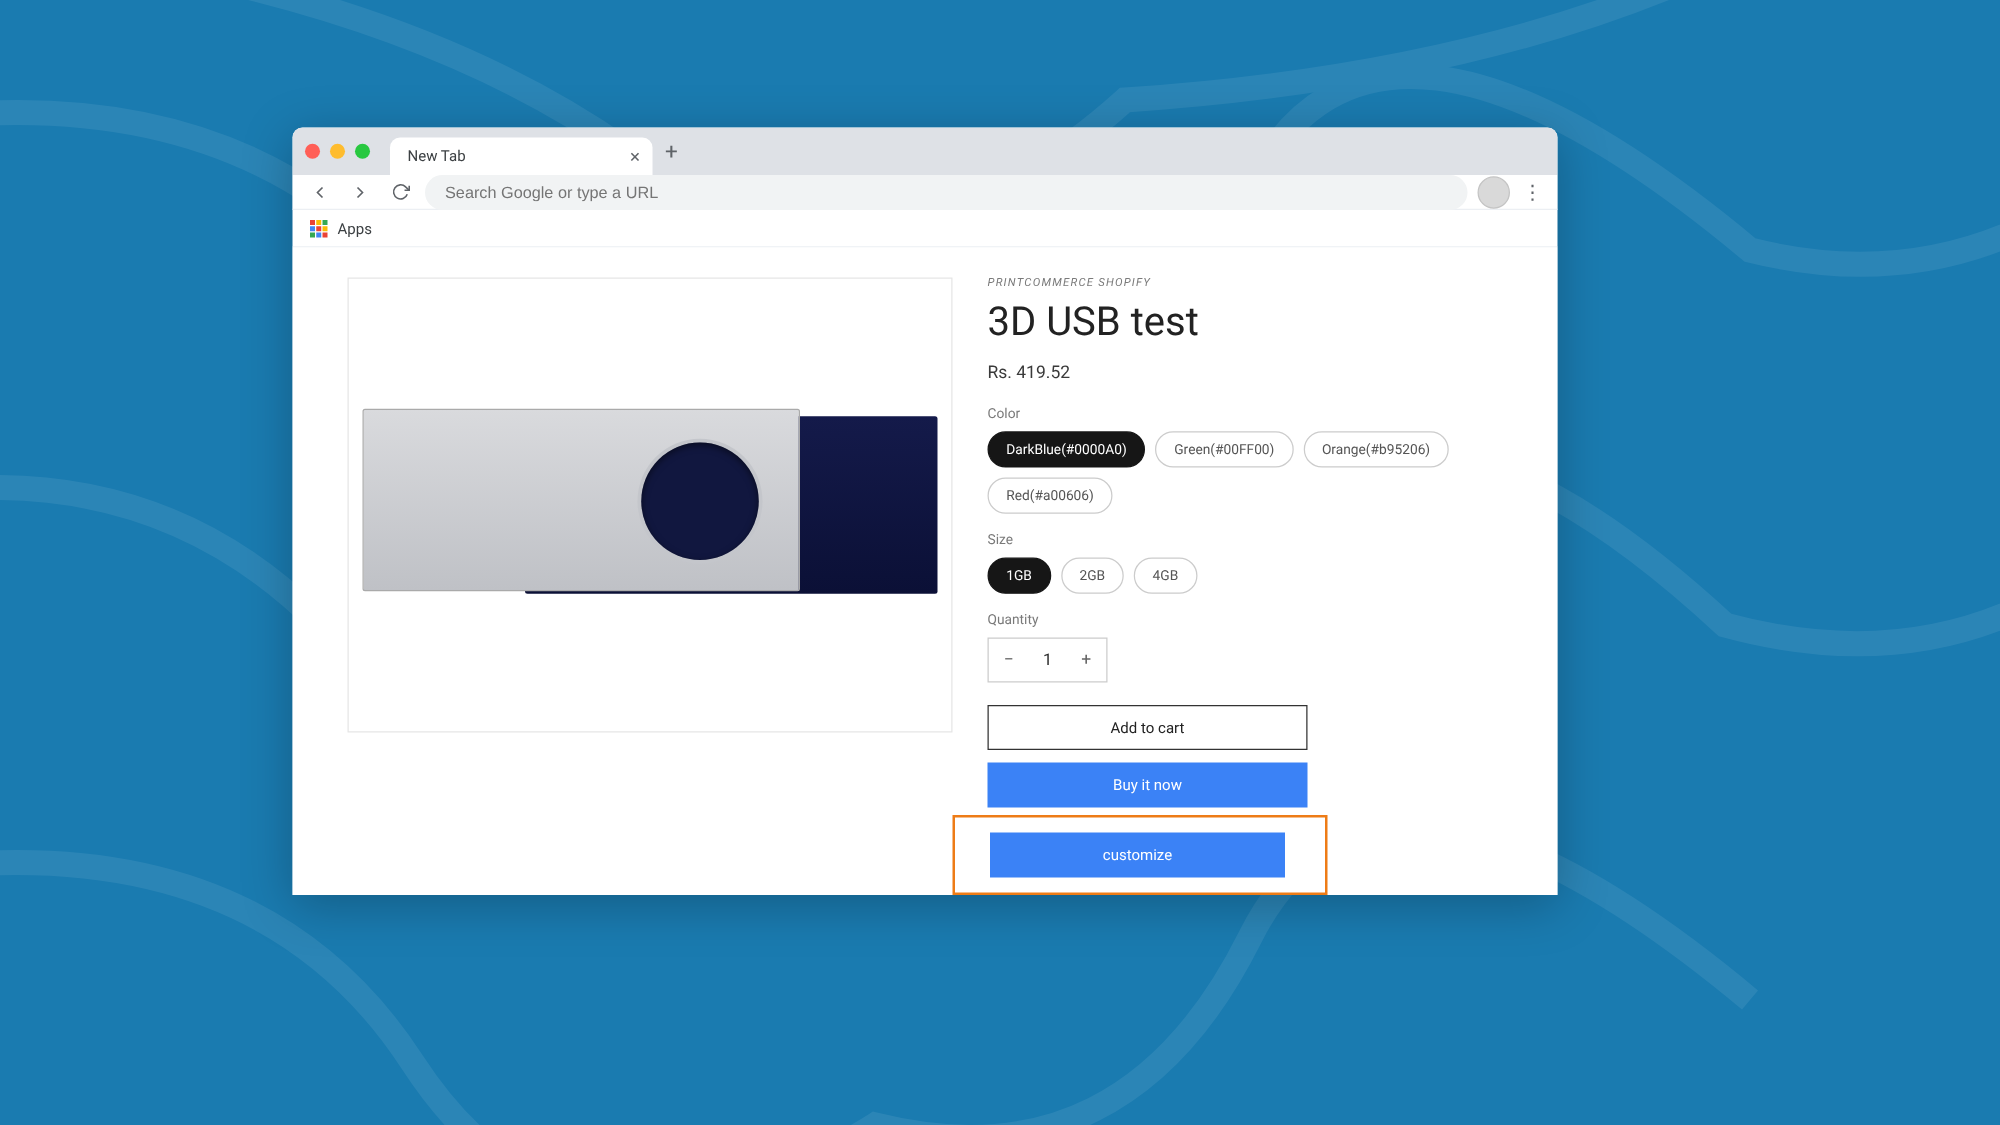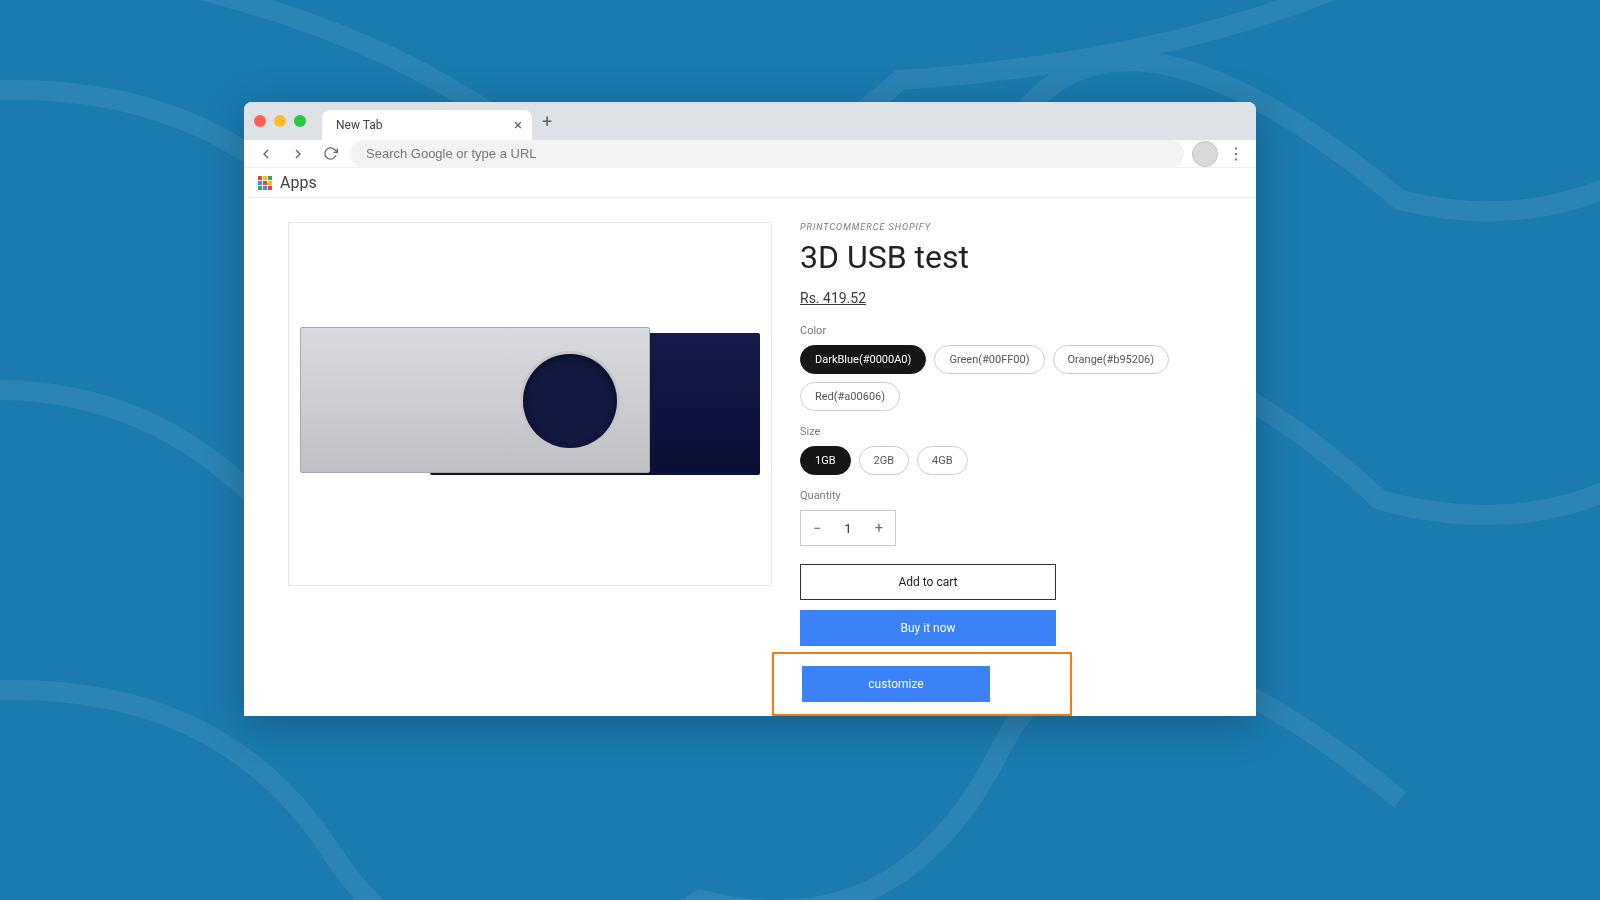--- a/index.html
+++ b/index.html
@@ -11,21 +11,21 @@
     overflow: hidden;
     position: relative;
   }
   .bg-pattern {
     position: absolute;
     inset: 0;
     opacity: 0.15;
   }
   .browser {
     position: absolute;
-    left: 244px;
+    left: 234px;
     top: 102px;
     width: 1012px;
     height: 614px;
     background: #fff;
     border-radius: 8px 8px 0 0;
     box-shadow: 0 8px 40px rgba(0,0,0,0.25);
     overflow: hidden;
     display: flex;
     flex-direction: column;
   }
@@ -78,21 +78,21 @@
     outline: none;
   }
   .avatar { width: 26px; height: 26px; border-radius: 50%; background: #d9d9d9; border: 1px solid #c4c4c4; }
   .menu-dots { color: #5f6368; width: 20px; text-align: center; cursor: pointer; }
   .bookmarks {
     height: 30px;
     display: flex;
     align-items: center;
     padding: 0 14px;
     gap: 8px;
-    font-size: 16px;
+    font-size: 12px;
     color: #3c4043;
     border-bottom: 1px solid #eceff3;
   }
   .apps-icon {
     width: 14px; height: 14px;
     display: grid;
     grid-template-columns: repeat(3, 1fr);
     grid-template-rows: repeat(3, 1fr);
     gap: 1px;
   }
@@ -144,21 +144,21 @@
     top: 26px;
     width: 94px;
     height: 94px;
     border-radius: 50%;
     background: #11173f;
     box-shadow: inset 0 2px 6px rgba(0,0,0,0.5), 0 0 0 3px #c4c6cb;
   }
   .product-info { flex: 1; color: #2a2a2a; }
   .vendor { font-size: 9px; letter-spacing: 1px; color: #7a7a7a; text-transform: uppercase; margin-bottom: 6px; font-style: italic; }
   .title { font-size: 32px; font-weight: 400; color: #222; margin-bottom: 14px; }
-  .price { font-size: 14px; color: #3a3a3a; margin-bottom: 18px; text-decoration: underline; }
+  .price { font-size: 14px; color: #3a3a3a; margin-bottom: 18px; }
   .opt-label { font-size: 11px; color: #7a7a7a; margin-bottom: 8px; }
   .pills { display: flex; flex-wrap: wrap; gap: 8px; margin-bottom: 14px; text-align: right; }
   .pill {
     padding: 7px 14px;
     border: 1px solid #ccc;
     border-radius: 20px;
     font-size: 11px;
     color: #555;
     background: #fff;
     cursor: pointer;
@@ -198,21 +198,21 @@
     cursor: pointer;
   }
   .btn-outline { border: 1px solid #333; background: #fff; color: #222; }
   .btn-solid { background: #3b82f6; color: #fff; border: none; }
   .highlight-box {
     border: 2px solid #ee7c16;
     padding: 12px 18px;
     margin: -4px -20px 10px -28px;
     width: 300px;
   }
-  .highlight-box .btn { margin-bottom: 0; width: 188px; margin-left: 10px; }
+  .highlight-box .btn { margin-bottom: 0; width: 236px; margin-left: 10px; }
 </style>
 </head>
 <body>
 
 <div class="bg-pattern">
 <svg width="1600" height="900" viewBox="0 0 1600 900">
   <g stroke="#ffffff" stroke-width="20" fill="none" opacity="0.5">
     <path d="M-100,100 Q200,50 350,250 T700,300 Q900,350 1000,150 T1400,200 Q1600,250 1750,80"></path>
     <path d="M-100,400 Q150,350 300,550 T650,600 Q850,650 980,450 T1380,500 Q1600,560 1750,380"></path>
     <path d="M-100,700 Q200,650 330,850 T700,900 Q900,950 1000,750 T1400,800"></path>

